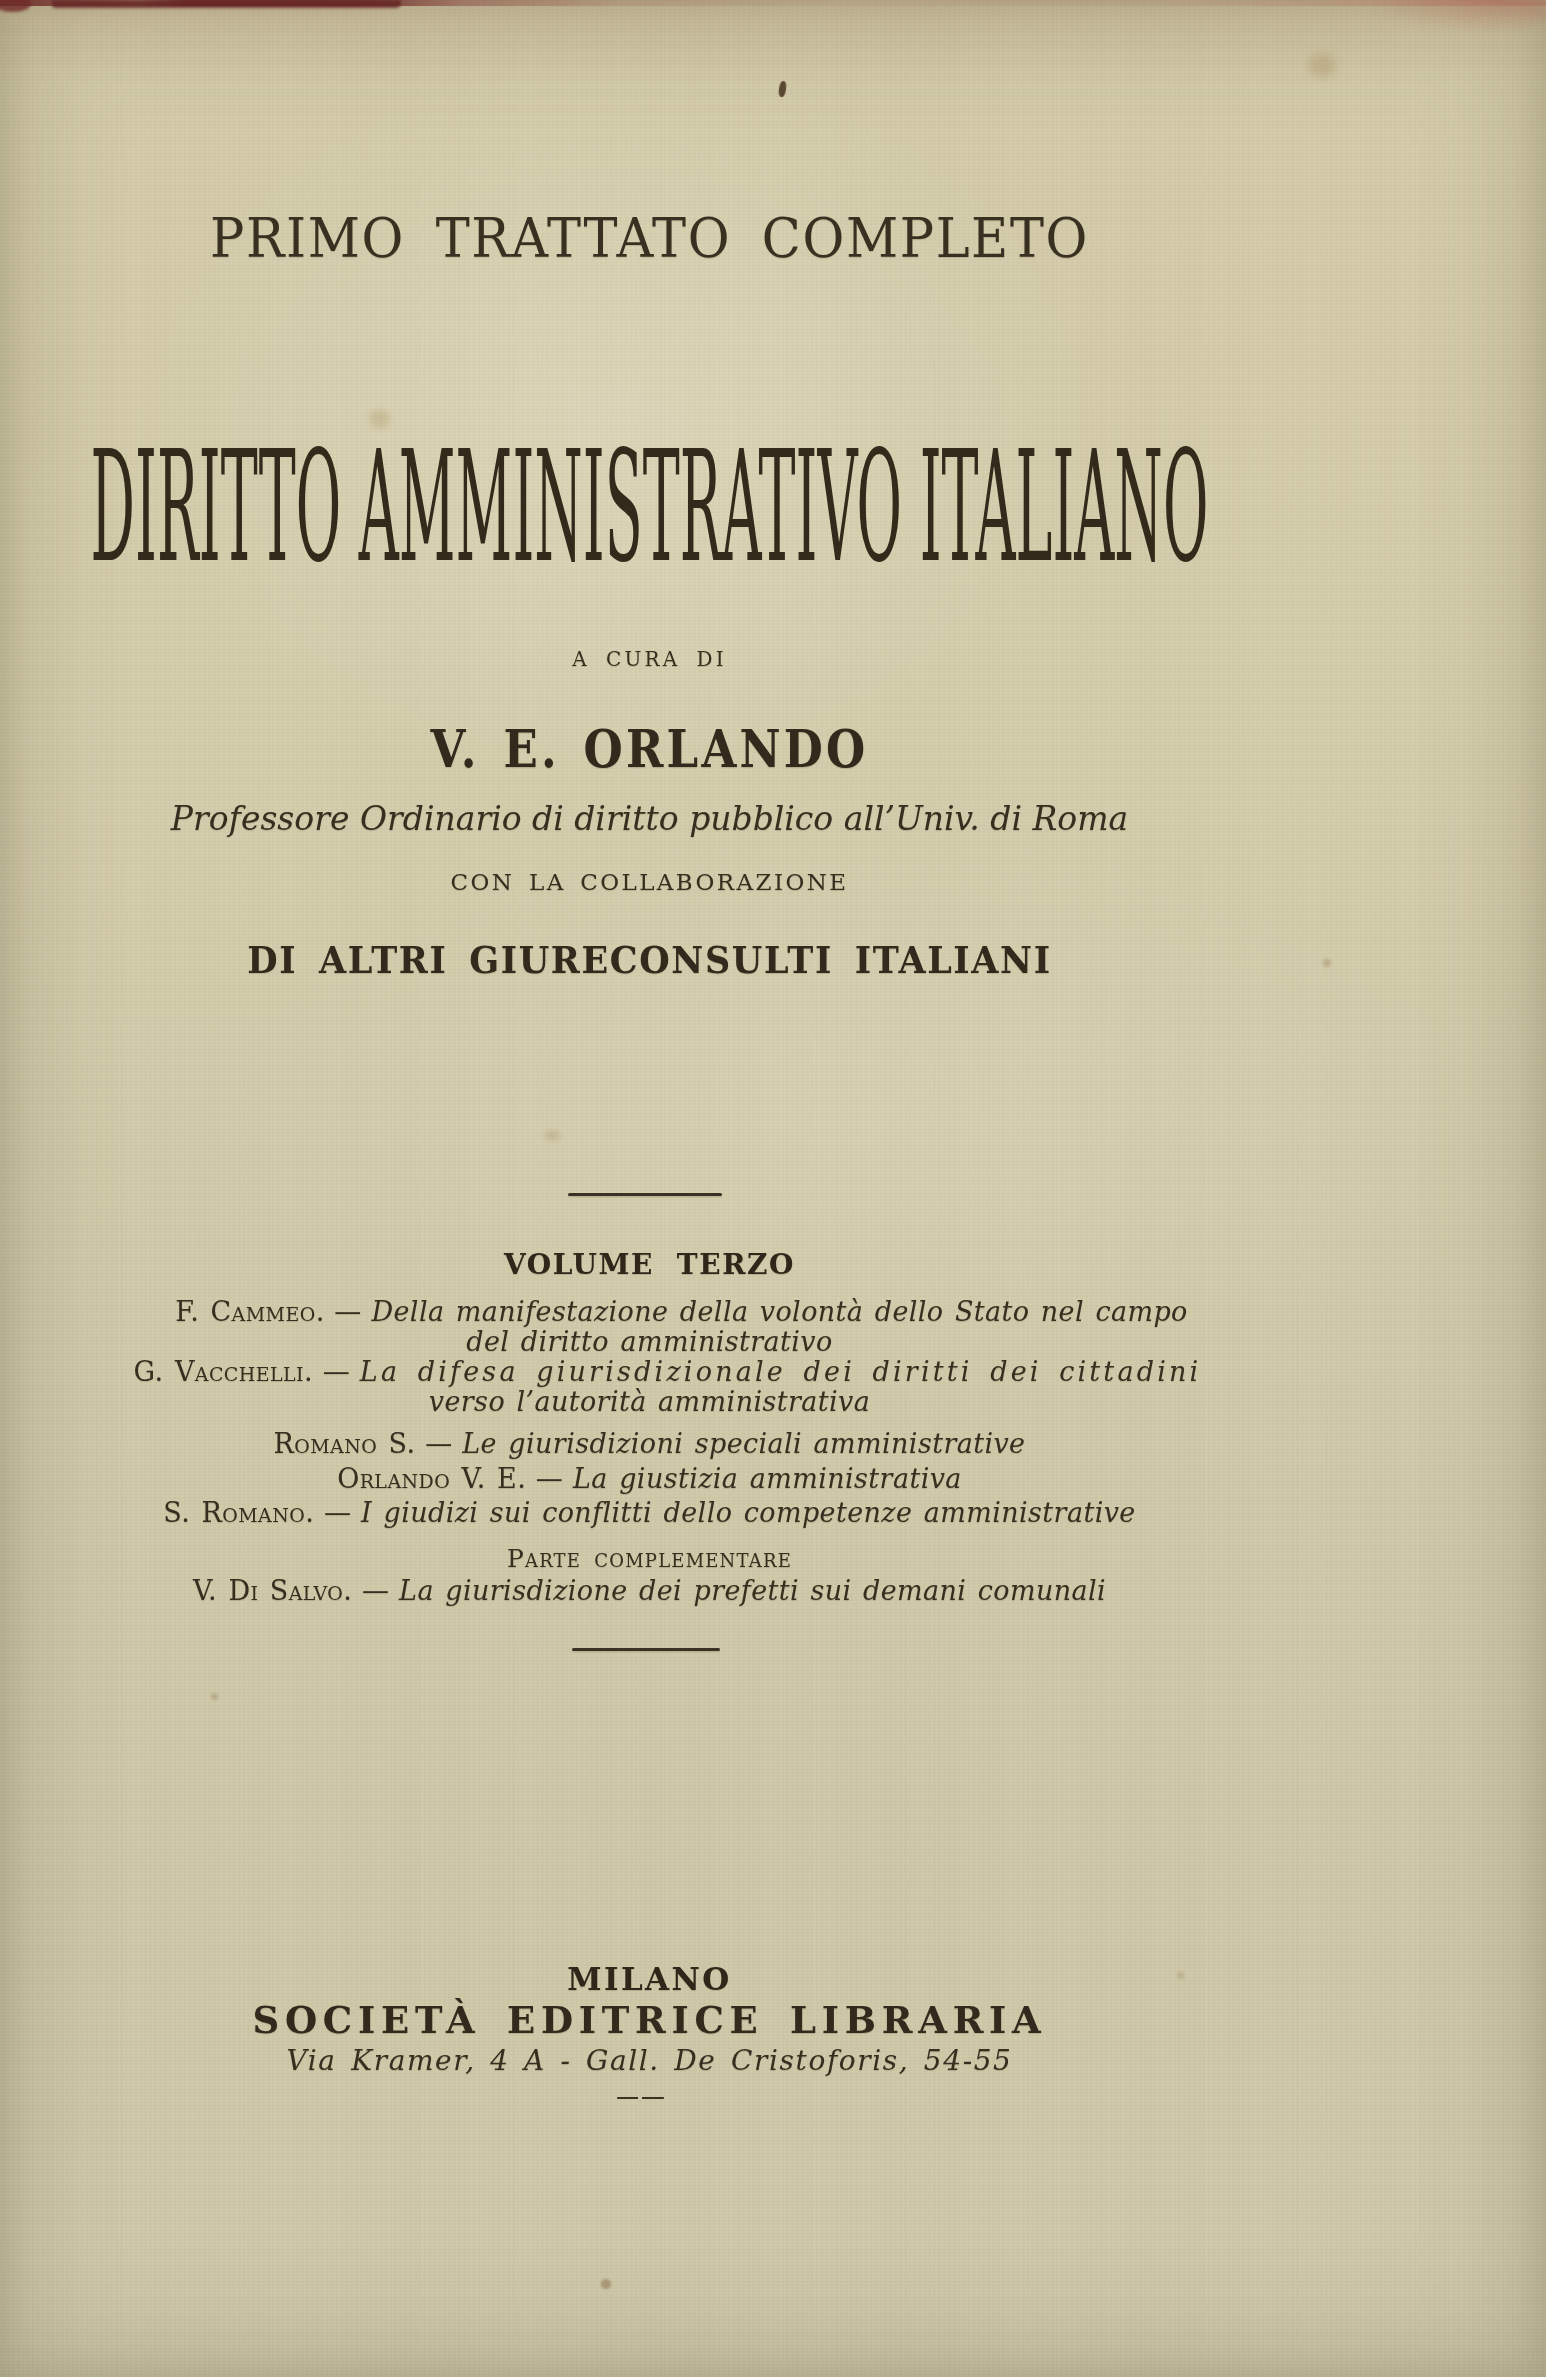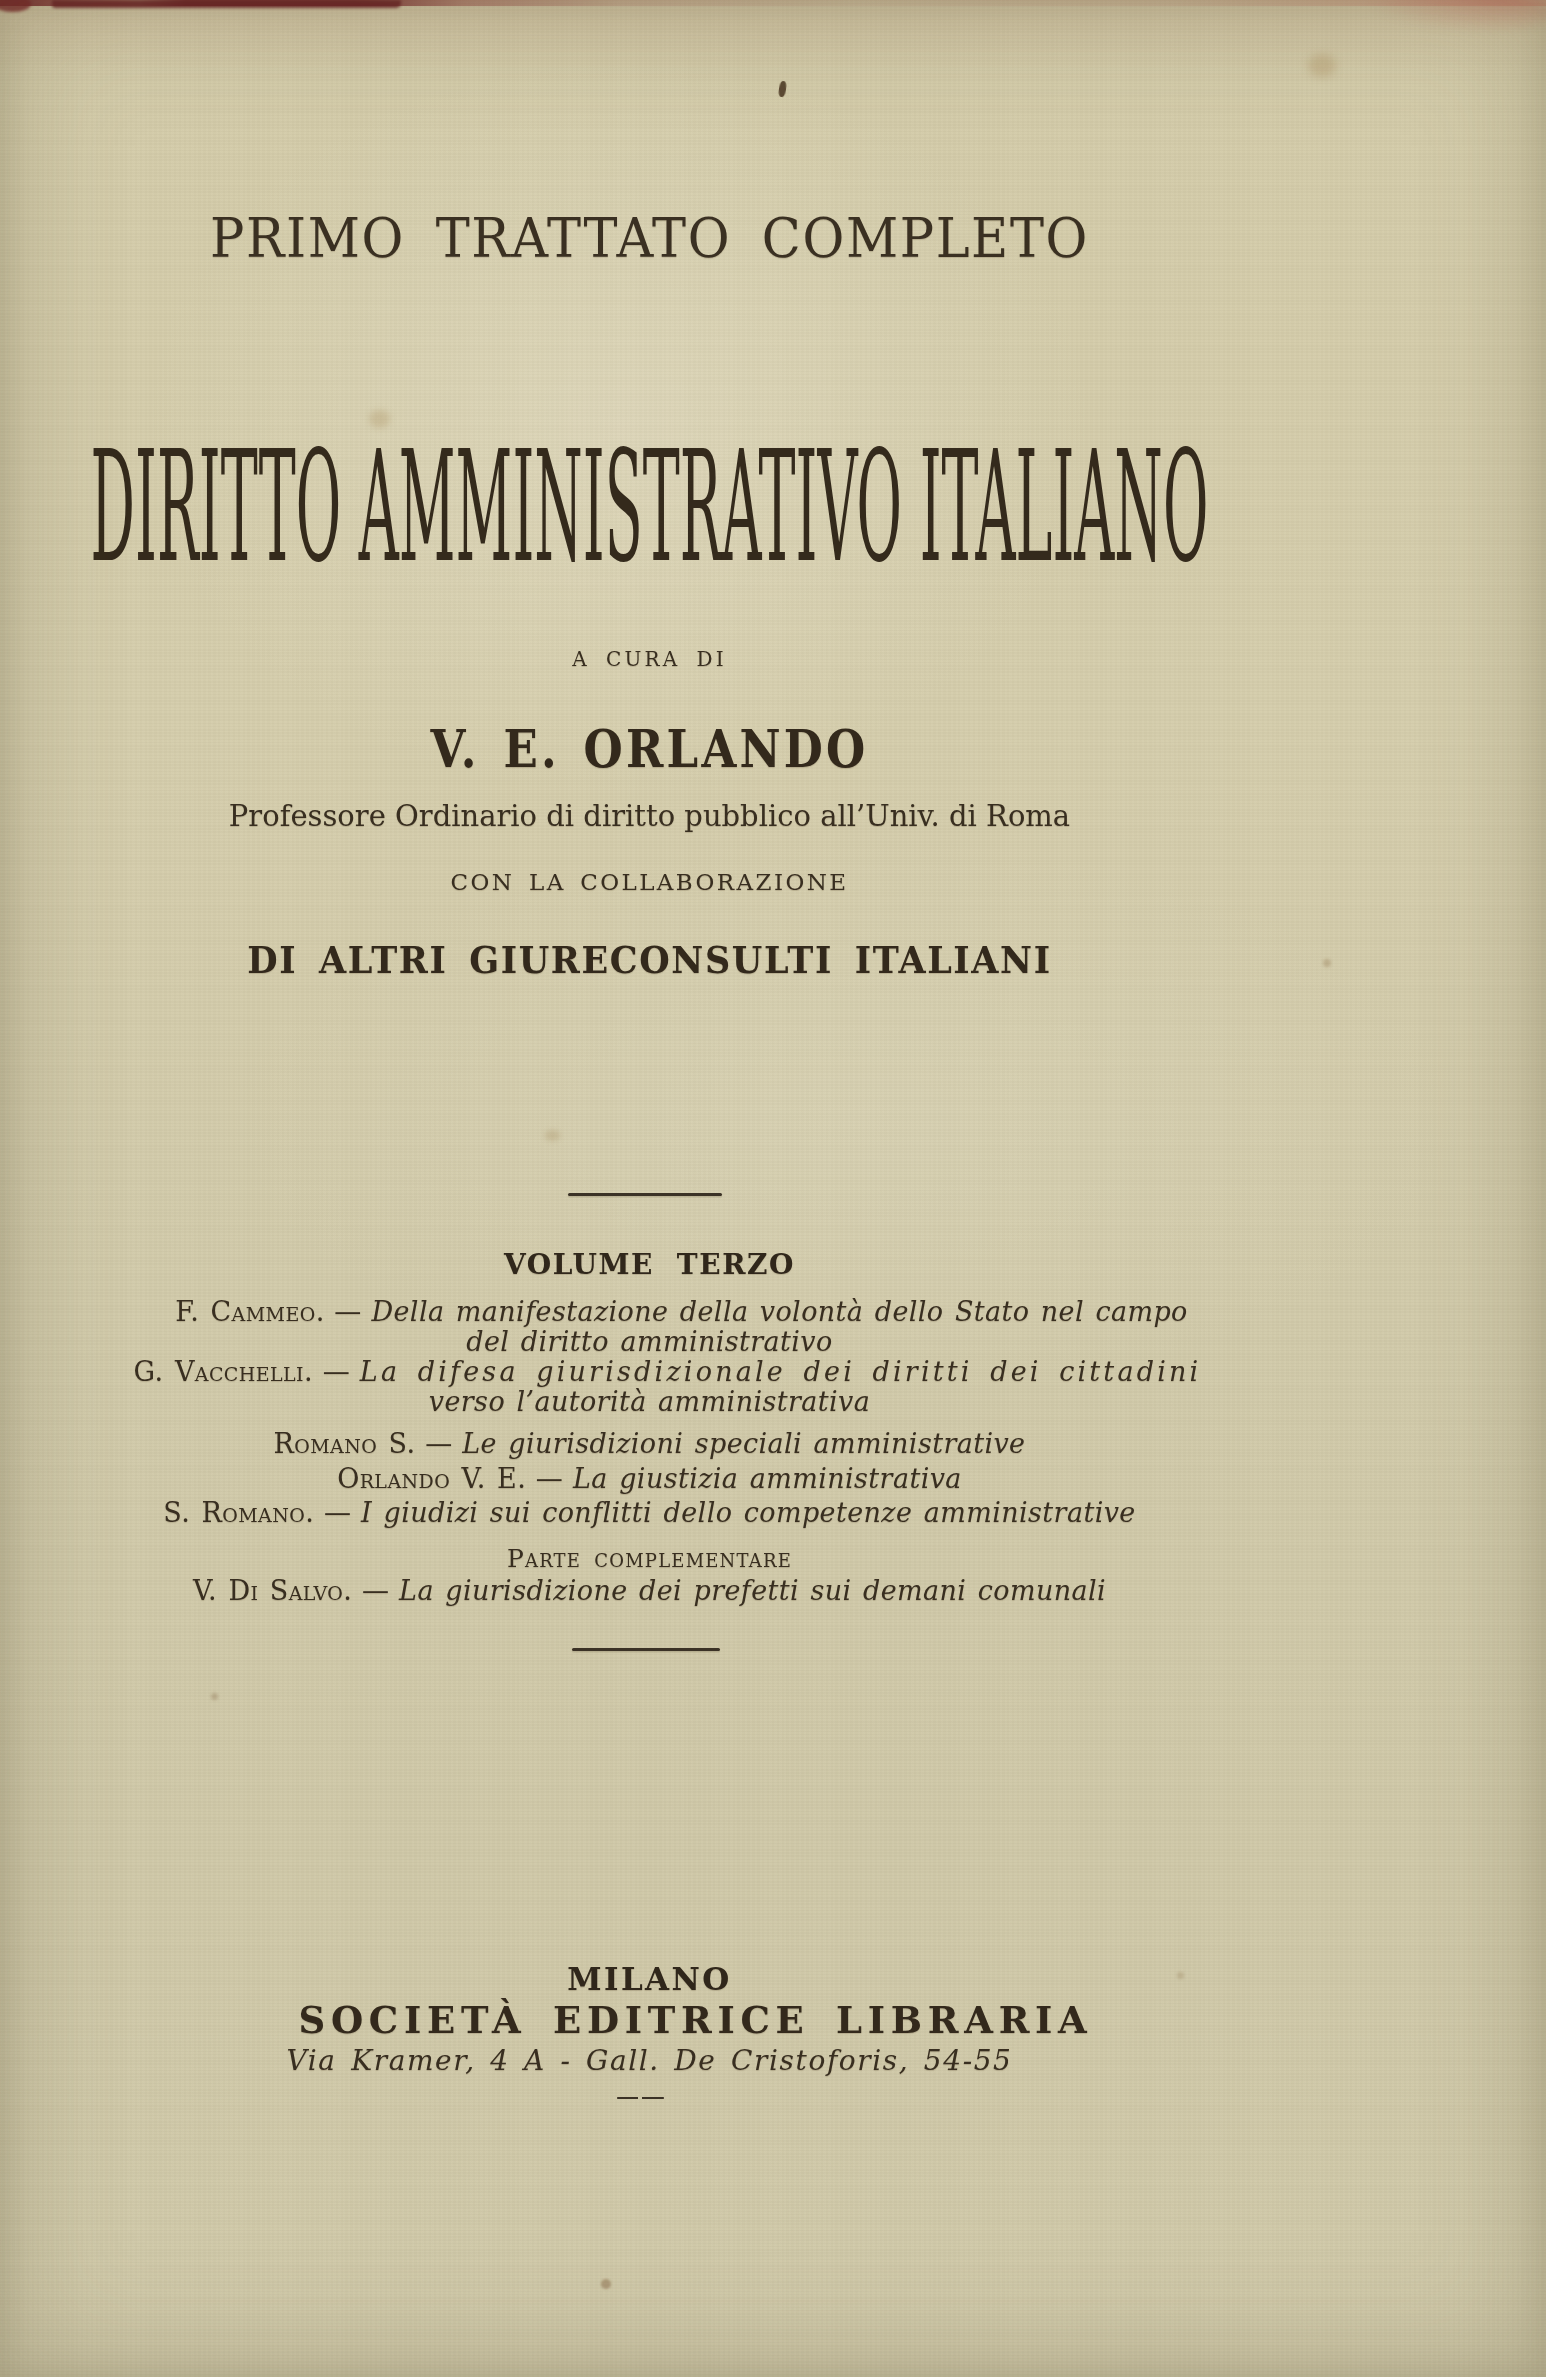--- a/index.html
+++ b/index.html
@@ -37,21 +37,21 @@
 
   .line{position:absolute;left:0;width:1299px;text-align:center;white-space:nowrap;
     text-shadow:0 0.8px 0.8px rgba(90,75,45,.22);}
   .l-series{top:208px;font-size:51px;letter-spacing:1.6px;word-spacing:13px;color:#3a3022;
     transform:scaleY(1.05);transform-origin:center top;}
   .l-di{top:315px;font-size:26px;letter-spacing:3.2px;color:#3a3022;}
   .svg-title{position:absolute;top:434px;left:0;width:1546px;height:162px;}
   .l-acura{top:647px;font-size:20px;letter-spacing:3.2px;word-spacing:6.5px;}
   .l-editor{top:719px;font-size:45px;font-weight:bold;letter-spacing:3.2px;word-spacing:4.9px;color:#33291c;
     transform:scaleY(1.15);transform-origin:center top;}
-  .l-affil{top:799px;font-size:29px;}
+  .l-affil{top:799px;font-size:33px;font-style:italic;}
   .l-collab{top:869px;font-size:23px;letter-spacing:2.4px;word-spacing:4.9px;}
   .l-giure{top:937px;font-size:35px;font-weight:bold;letter-spacing:1.6px;word-spacing:8px;color:#33291c;
     transform:scaleY(1.08);transform-origin:center top;}
   .rule{position:absolute;height:3.2px;background:#3b3226;border-radius:1.6px;
     box-shadow:0 1.6px 0.8px rgba(80,68,40,.18);}
   .rule1{top:1193px;left:568px;width:154px;}
   .rule2{top:1648px;left:572px;width:148px;}
   .rule3{top:2097px;left:617px;width:47px;height:2.4px;border-radius:0.8px;box-shadow:none;
     background:linear-gradient(90deg,#3b3226 0 44%, rgba(0,0,0,0) 44% 54%, #3b3226 54% 100%);}
   .l-volume{top:1248px;font-size:28px;font-weight:bold;letter-spacing:1.6px;word-spacing:11.4px;color:#30271b;}
@@ -59,21 +59,21 @@
   .author{font-variant:small-caps;font-variant-caps:small-caps;}
   .sep{margin:0 9.7px;}
   .work{font-style:italic;}
   .tracked .work{letter-spacing:3.2px;word-spacing:5.7px;}
   .e0l1{top:1296px;margin-left:32px;} .e0l2{top:1326px;}
   .e1l1{top:1356px;margin-left:18px;} .e1l2{top:1386px;}
   .e2{top:1428px;} .e3{top:1463px;} .e4{top:1497px;}
   .l-part{top:1544px;font-size:25px;font-variant:small-caps;letter-spacing:1.2px;word-spacing:4px;text-align:center;}
   .e5{top:1575px;}
   .l-milano{top:1961px;font-size:31px;font-weight:bold;letter-spacing:2.4px;color:#30271b;}
-  .l-publisher{top:1998px;font-size:37px;font-weight:bold;letter-spacing:5.7px;word-spacing:8px;color:#33291c;padding-left:46px;}
+  .l-publisher{top:1998px;font-size:37px;font-weight:bold;letter-spacing:5.7px;word-spacing:8px;color:#33291c;}
   .l-address{top:2044px;font-size:28px;font-style:italic;letter-spacing:1.6px;word-spacing:4px;}
 
   .stain{position:absolute;border-radius:50%;pointer-events:none;}
   .speck1{left:779px;top:81px;width:6.5px;height:16px;background:rgba(70,50,30,.85);
     transform:rotate(8deg);filter:blur(0.4px);border-radius:45%;}
   .spot-a{left:369px;top:410px;width:21px;height:18px;background:rgba(165,135,85,.28);filter:blur(3.2px);}
   .spot-b{left:1308px;top:54px;width:28px;height:23px;background:rgba(170,140,90,.33);filter:blur(4px);}
   .spot-c{left:545px;top:1130px;width:14.6px;height:11.4px;background:rgba(160,130,85,.25);filter:blur(2.4px);}
   .spot-d{left:601px;top:2279px;width:9.7px;height:9.7px;background:rgba(120,85,50,.4);filter:blur(1.2px);}
   .spot-e{left:1323px;top:959px;width:8px;height:8px;background:rgba(140,110,70,.3);filter:blur(1.6px);}

